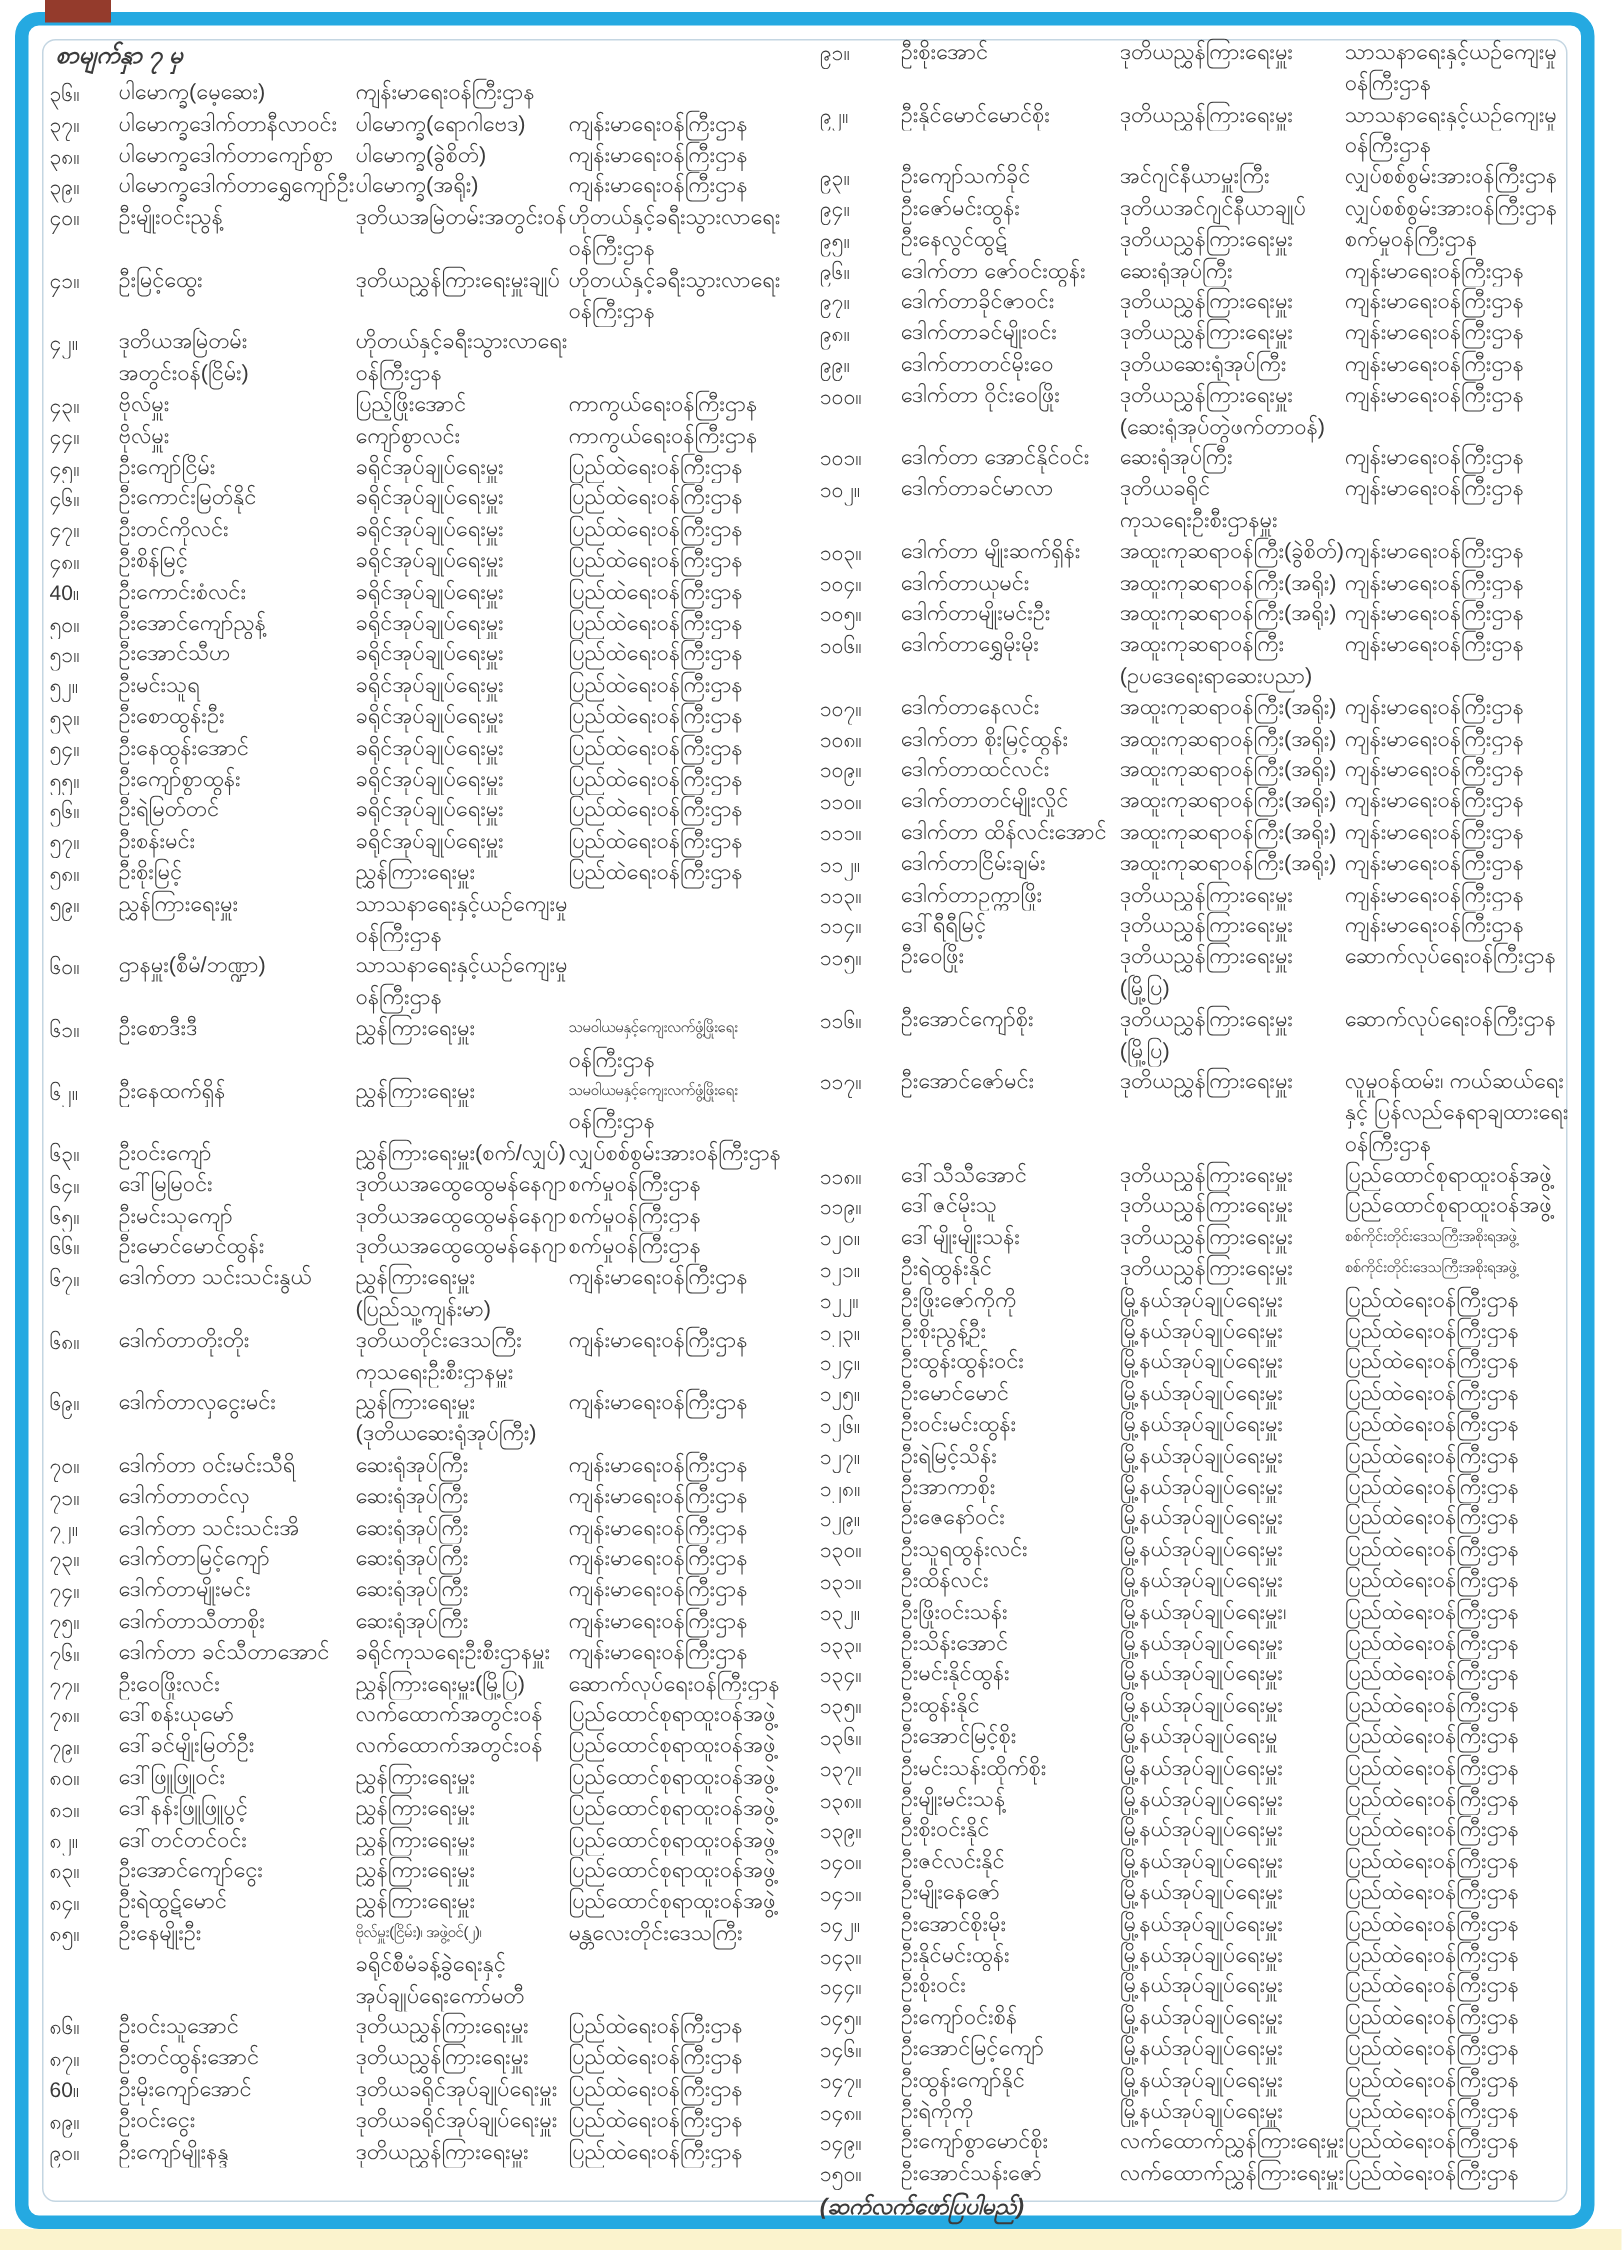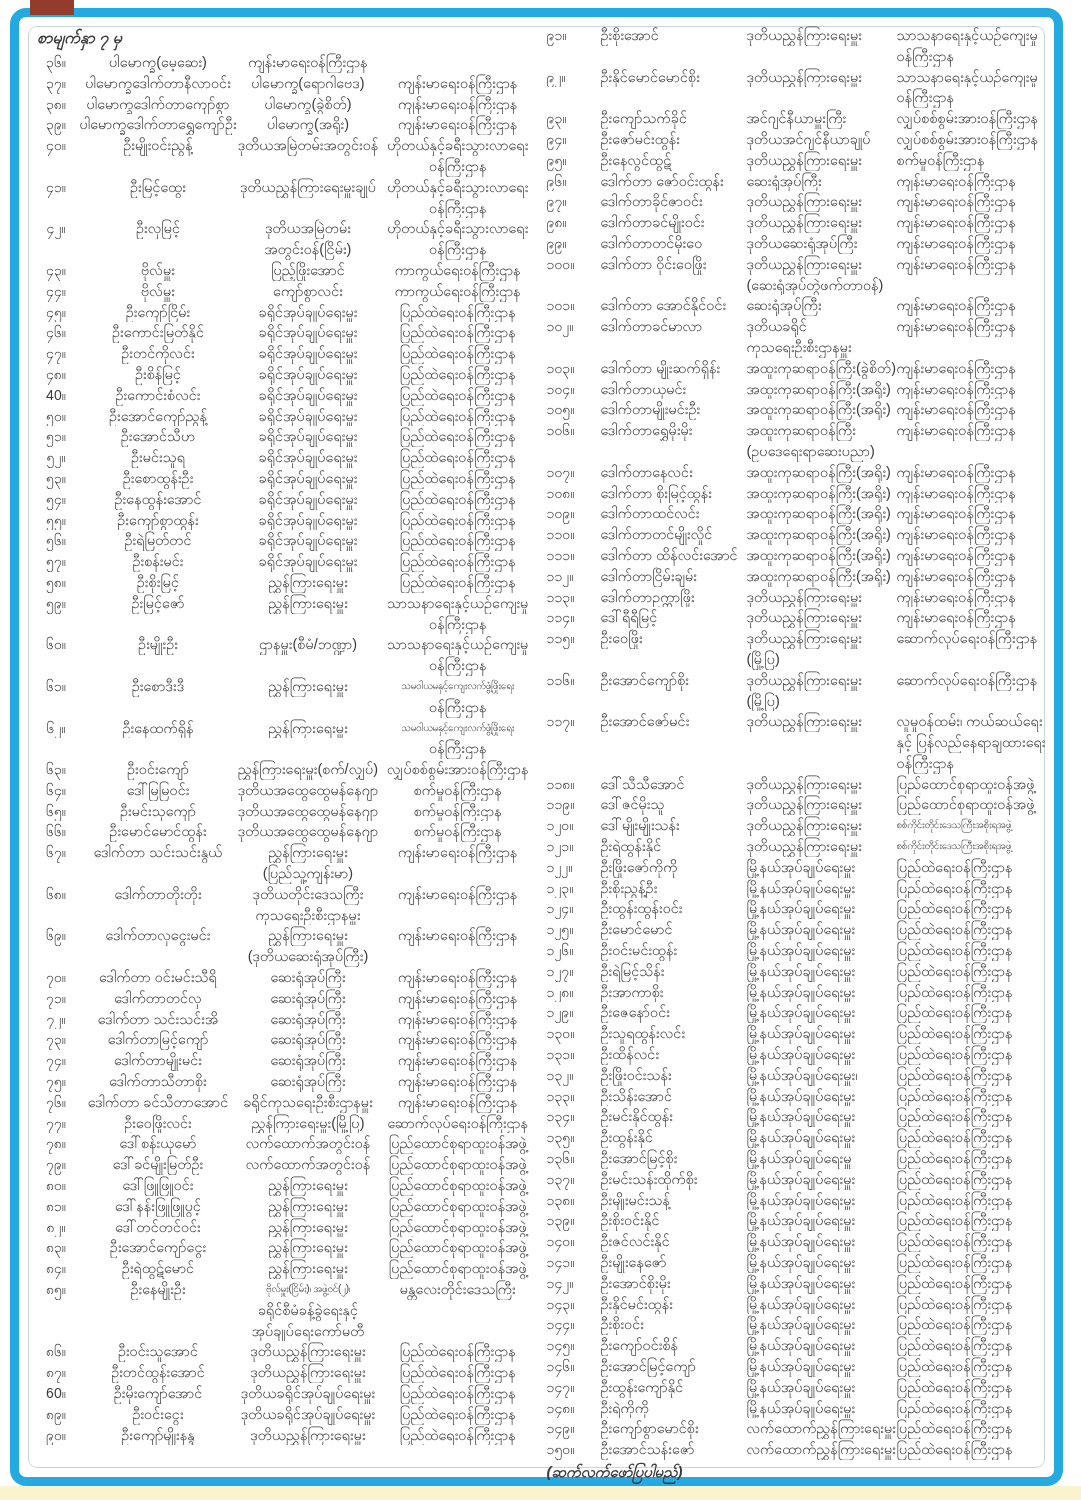--- a/index.html
+++ b/index.html
@@ -8,21 +8,21 @@
   .bottom-strip{position:absolute;left:0;right:0;bottom:0;height:14px;}
   .red-marker{position:absolute;left:30px;top:0;width:44px;height:15px;z-index:3;}
   .frame{position:absolute;left:10px;top:8px;width:1053px;height:1478px;box-sizing:border-box;
          border:9px solid #25a9e1;border-radius:16px;padding:8px 6px 6px 14px;display:flex;}
   .frame-inner-line{position:absolute;inset:9px;border:1px solid rgba(20,90,140,.25);border-radius:9px;pointer-events:none;}
   .col{width:50%;box-sizing:border-box;position:relative;}
   .col-left{padding-right:4px;}
   .col-right{padding-left:6px;}
   .page-header{font-weight:bold;font-style:italic;font-size:16px;line-height:22px;margin:2px 0 3px 4px;}
   .row{display:grid;}
-  .col-left .row{grid-template-columns:46px 158px 142px auto;text-align:center;}
+  .col-left .row{grid-template-columns:46px 158px 142px auto;}
   .col-right .row{grid-template-columns:54px 146px 150px auto;}
   .c{min-width:0;}
   .ln{white-space:nowrap;overflow:hidden;line-height:20.8px;font-size:14.5px;}
   .ln.small{font-size:10px;letter-spacing:-.3px;}
   .num .ln{font-size:14px;}
   .page-footer{text-align:left;font-weight:bold;font-style:italic;font-size:15px;
                line-height:21px;padding-right:4px;margin-top:1px;}
 </style>
 </head>
 <body>
@@ -114,23 +114,20 @@
             </div>
             <div class="c dept">
               <div class="ln">ဟိုတယ်နှင့်ခရီးသွားလာရေး</div>
               <div class="ln">ဝန်ကြီးဌာန</div>
             </div>
           </div>
           <div class="row">
             <div class="c num">
               <div class="ln">၄၂။</div>
             </div>
-            <div class="c name">
-              <div class="ln">ဦးလှမြင့်</div>
-            </div>
             <div class="c pos">
               <div class="ln">ဒုတိယအမြဲတမ်း</div>
               <div class="ln">အတွင်းဝန်(ငြိမ်း)</div>
             </div>
             <div class="c dept">
               <div class="ln">ဟိုတယ်နှင့်ခရီးသွားလာရေး</div>
               <div class="ln">ဝန်ကြီးဌာန</div>
             </div>
           </div>
           <div class="row">
@@ -354,37 +351,31 @@
               <div class="ln">ညွှန်ကြားရေးမှူး</div>
             </div>
             <div class="c dept">
               <div class="ln">ပြည်ထဲရေးဝန်ကြီးဌာန</div>
             </div>
           </div>
           <div class="row">
             <div class="c num">
               <div class="ln">၅၉။</div>
             </div>
-            <div class="c name">
-              <div class="ln">ဦးမြင့်ဇော်</div>
-            </div>
             <div class="c pos">
               <div class="ln">ညွှန်ကြားရေးမှူး</div>
             </div>
             <div class="c dept">
               <div class="ln">သာသနာရေးနှင့်ယဉ်ကျေးမှု</div>
               <div class="ln">ဝန်ကြီးဌာန</div>
             </div>
           </div>
           <div class="row">
             <div class="c num">
               <div class="ln">၆၀။</div>
-            </div>
-            <div class="c name">
-              <div class="ln">ဦးမျိုးဦး</div>
             </div>
             <div class="c pos">
               <div class="ln">ဌာနမှူး(စီမံ/ဘဏ္ဍာ)</div>
             </div>
             <div class="c dept">
               <div class="ln">သာသနာရေးနှင့်ယဉ်ကျေးမှု</div>
               <div class="ln">ဝန်ကြီးဌာန</div>
             </div>
           </div>
           <div class="row">

